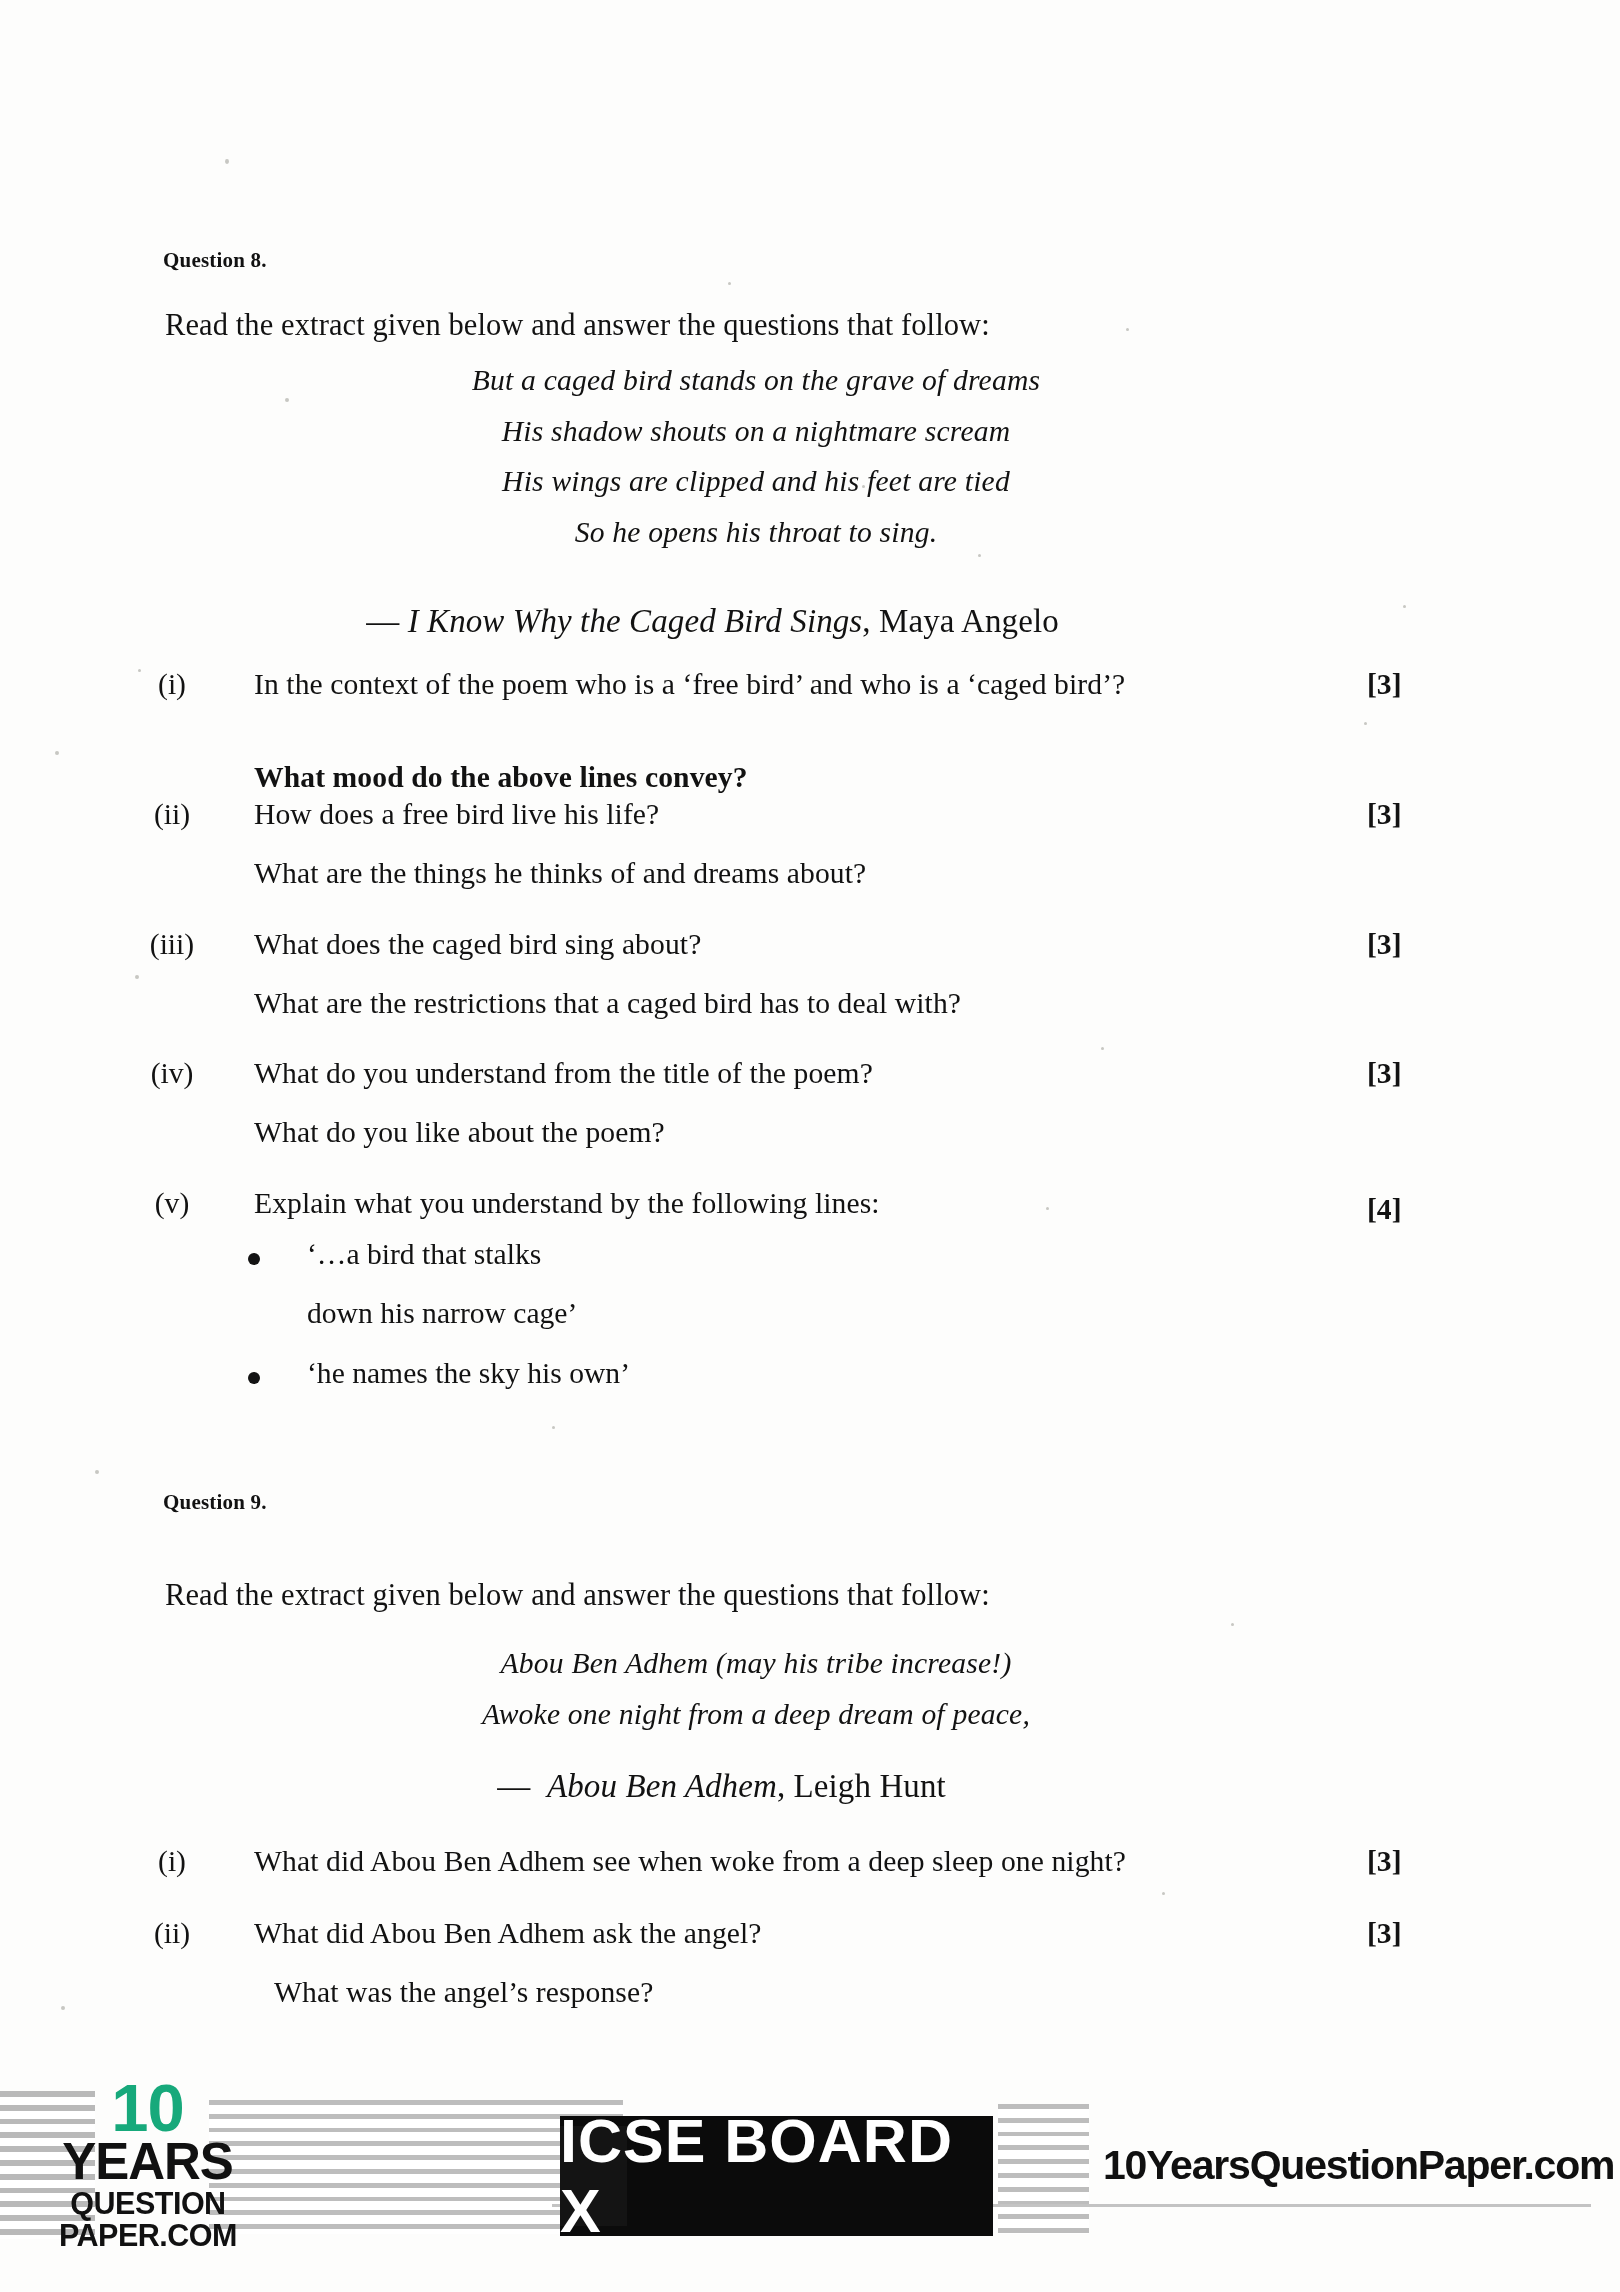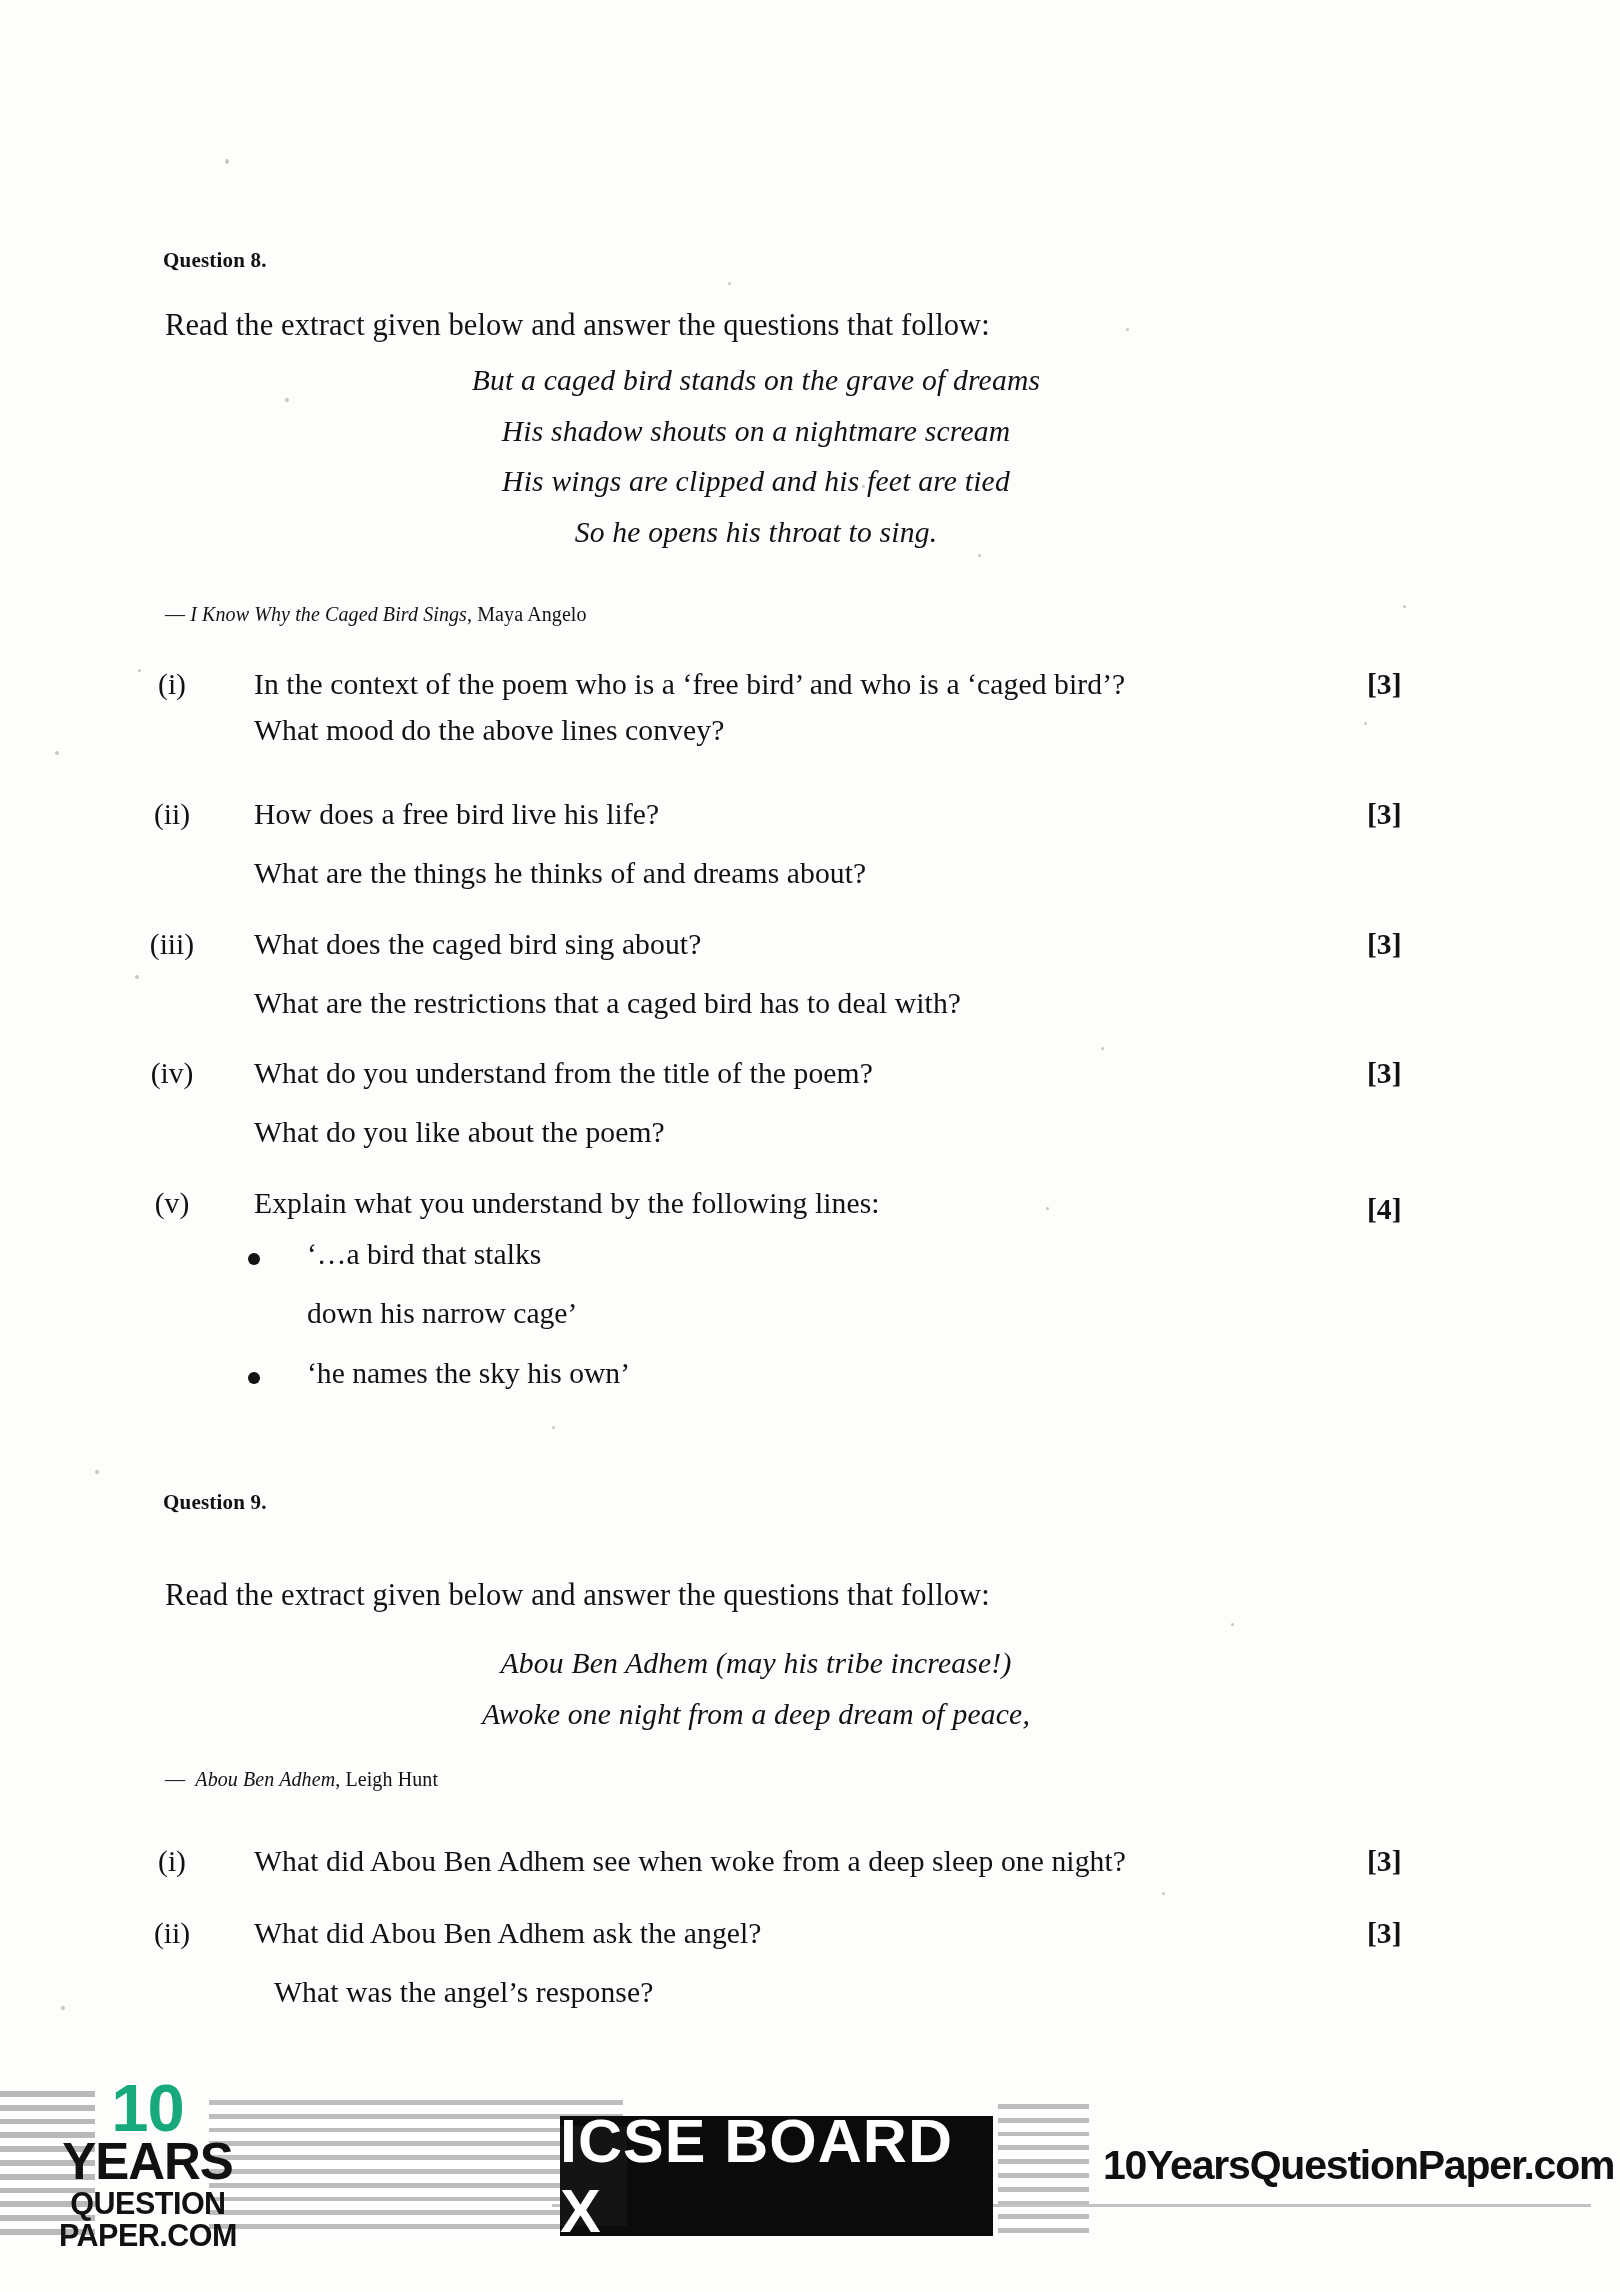--- a/index.html
+++ b/index.html
@@ -57,22 +57,22 @@
     font-style: italic;
     font-size: 29.6px;
   }
   .poem-line {
     font-style: italic;
     letter-spacing: 0.2px;
   }
 
   .attrib {
     position: absolute;
-    font-size: 20px;
-    text-align: left;
+    font-size: 33px;
+    text-align: center;
     letter-spacing: 0.1px;
   }
   .attrib .work {
     font-style: italic;
   }
 
   
   .qrow {
     position: absolute;
     left: 0;
@@ -278,21 +278,21 @@
     </div>
 
     <div class="attrib" style="left:165px;top:603px;width:1095px;">
       <span>—</span>
       <span class="work">I Know Why the Caged Bird Sings</span><span>, Maya Angelo</span>
     </div>
 
     <div class="qrow" style="top:0;">
       <div class="qnum" style="top:668px;">(i)</div>
       <div class="qtext" style="top:668px;">In the context of the poem who is a ‘free bird’ and who is a ‘caged bird’?</div>
-      <div class="qtext" style="top:714px;">What mood do the above lines convey?</div>
+      <div class="qtext" style="top:761px;font-weight:bold;">What mood do the above lines convey?</div>
       <div class="qmarks" style="top:668px;">[3]</div>
     </div>
 
     <div class="qrow" style="top:0;">
       <div class="qnum" style="top:798px;">(ii)</div>
       <div class="qtext" style="top:798px;">How does a free bird live his life?</div>
       <div class="qtext" style="top:857px;">What are the things he thinks of and dreams about?</div>
       <div class="qmarks" style="top:798px;">[3]</div>
     </div>
 

